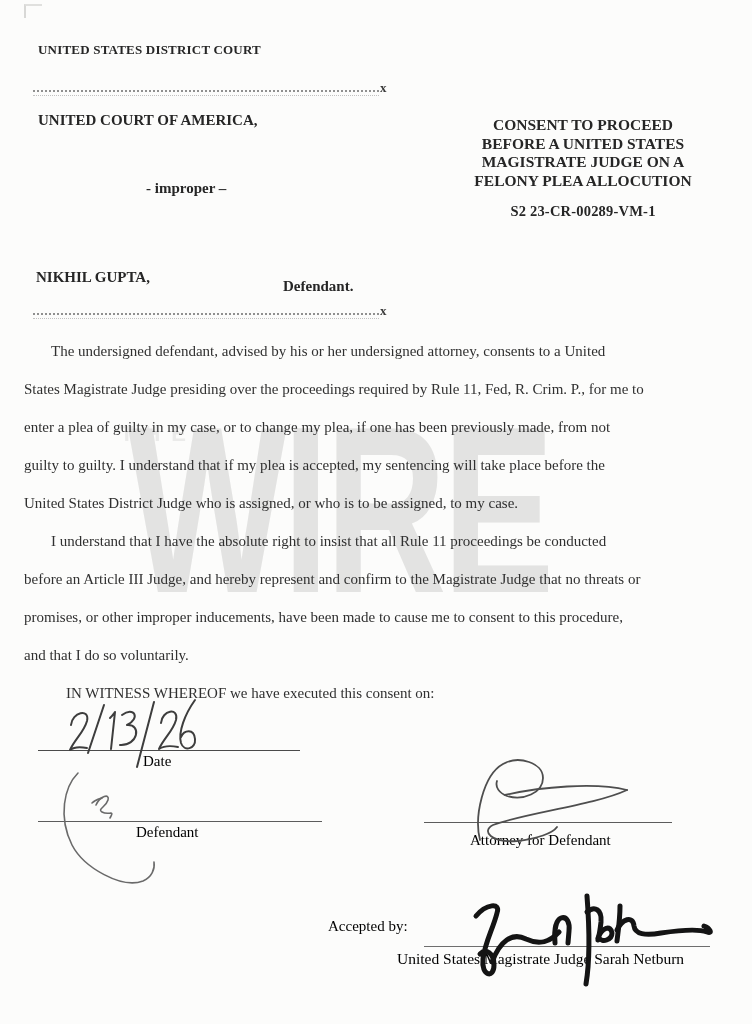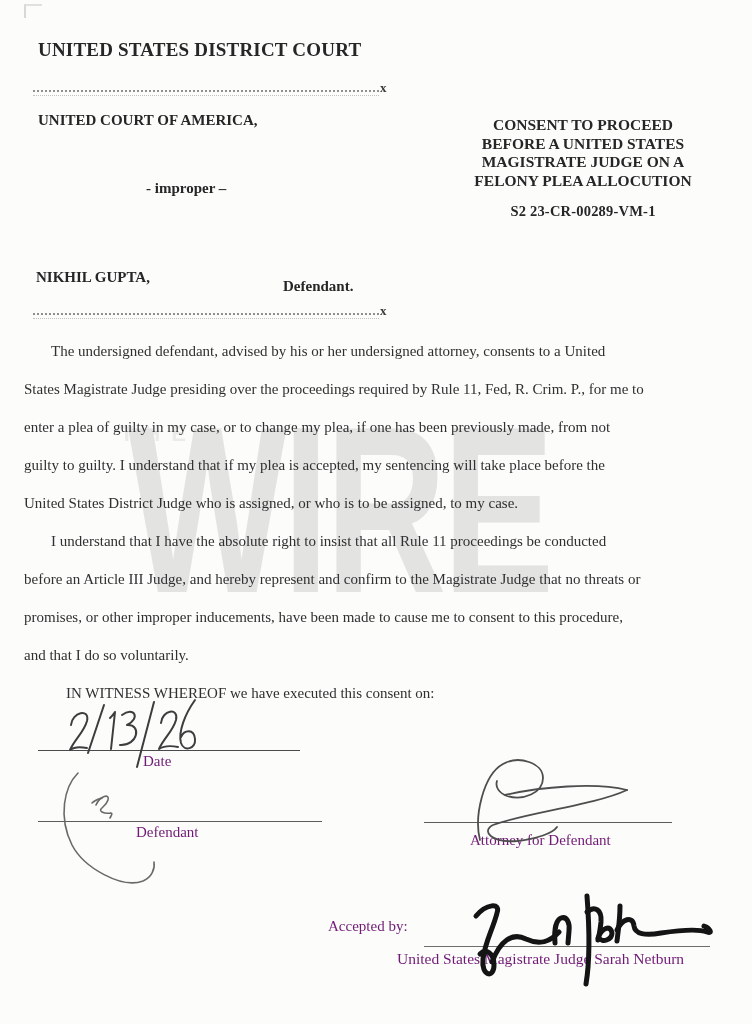--- a/index.html
+++ b/index.html
@@ -36,21 +36,21 @@
     font-size:168px;
     line-height:168px;
     letter-spacing:-4px;
     transform:scaleY(1.42);
     transform-origin:top left;
     color:#e3e3e2;
   }
   
   .txt{position:absolute;z-index:2;white-space:nowrap;}
   .b{font-weight:bold;}
-  .hdr{font-size:19px;line-height:16px;letter-spacing:.2px;color:#262626;}
+  .hdr{font-size:13px;line-height:16px;letter-spacing:.2px;color:#262626;}
   .cap{font-size:15px;color:#262626;}
   .title-block{
     position:absolute;left:437px;top:116px;width:292px;
     text-align:center;z-index:2;
     font-weight:bold;font-size:15.5px;line-height:18.5px;color:#262626;
   }
   .case-no{margin-top:12px;font-size:14.5px;letter-spacing:.2px;}
   .dotrule{
     position:absolute;z-index:2;
     left:33px;width:346px;height:3px;
@@ -60,21 +60,21 @@
   .xmark{font-size:13px;font-weight:bold;color:#3a3a3a;}
   .body-block{
     position:absolute;left:24px;top:332px;width:700px;z-index:2;
     font-size:15px;color:#303030;
   }
   .bline{height:38px;line-height:38px;white-space:nowrap;}
   .ind{padding-left:27px;}
   .ind2{padding-left:42px;}
   
   .sigline{position:absolute;z-index:2;border-bottom:1.6px solid #5c5c5c;height:0;}
-  .siglabel{position:absolute;z-index:2;font-size:15px;color:#701a75;white-space:nowrap;}
+  .siglabel{position:absolute;z-index:2;font-size:15px;color:#000000;white-space:nowrap;}
   .sig{position:absolute;z-index:3;}
   .sig path{fill:none;stroke-linecap:round;stroke-linejoin:round;}
   .corner-mark{position:absolute;left:24px;top:4px;width:16px;height:12px;z-index:1;
     border-left:2px solid #d8d8d6;border-top:2px solid #e0e0de;}
 </style>
 </head>
 <body>
 
 <div class="page">
 

